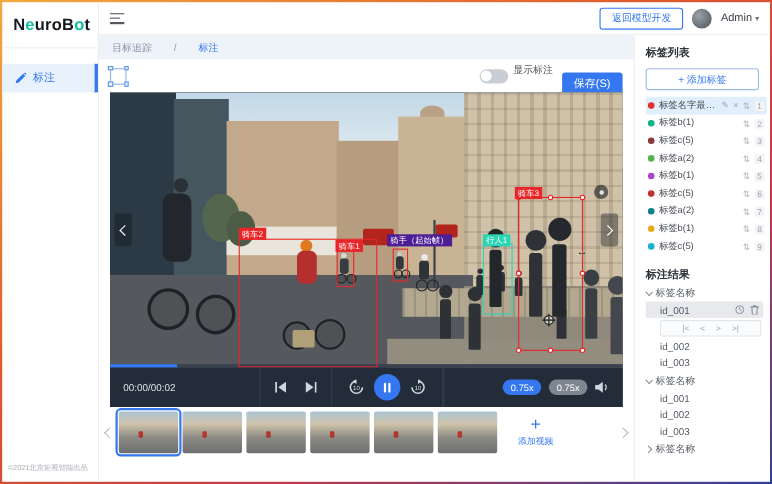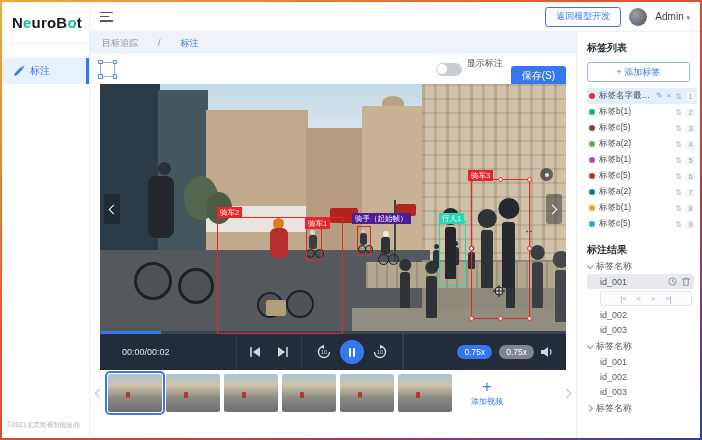--- a/index.html
+++ b/index.html
@@ -65,21 +65,21 @@
   .circlebtn{position:absolute;width:13px;height:13px;border-radius:50%;background:rgba(10,12,16,.55);z-index:6;cursor:pointer;}
   .circlebtn::after{content:"";position:absolute;left:4.5px;top:4.5px;width:4px;height:4px;border-radius:50%;background:#e3e6ea;}
   .crosshair{position:absolute;z-index:7;}
   .hmove{position:absolute;z-index:7;color:#0d0f12;font-size:10px;text-shadow:0 0 2px #fff;}
   
   .controls{position:relative;height:36px;background:#232c39;display:flex;align-items:center;color:#cfd6df;}
   .progress{position:absolute;top:-3px;left:0;width:100%;height:3px;background:#3a4250;}
   .progress .fill{height:100%;width:13%;background:#3577f0;}
   .cseg{display:flex;align-items:center;height:100%;}
   .cdiv{width:1px;height:100%;background:rgba(255,255,255,.08);}
-  .time{width:136px;padding-left:22px;font-size:9px;color:#dbe1e8;}
+  .time{width:136px;padding-left:12px;font-size:9px;color:#dbe1e8;}
   .skips{width:64px;justify-content:center;gap:16px;}
   .transport{width:100px;justify-content:center;gap:9px;}
   .playbtn{width:24px;height:24px;border-radius:50%;background:#3577f0;display:flex;align-items:center;justify-content:center;gap:2.5px;cursor:pointer;}
   .playbtn i{width:2.2px;height:9px;background:#fff;display:block;border-radius:1px;}
   .frames{width:106px;justify-content:center;gap:4px;font-size:9px;}
   .fbox{display:flex;height:18px;border:1px solid #4a5462;border-radius:2px;overflow:hidden;}
   .fbox input{width:18px;border:none;background:transparent;color:#e4e8ee;font-size:9px;text-align:center;outline:none;}
   .spin{display:flex;flex-direction:column;border-left:1px solid #4a5462;width:10px;}
   .spin span{flex:1;display:flex;align-items:center;justify-content:center;font-size:5.5px;color:#9aa3ae;cursor:pointer;}
   .speedseg{flex:1;justify-content:flex-end;gap:7px;padding-right:12px;}

